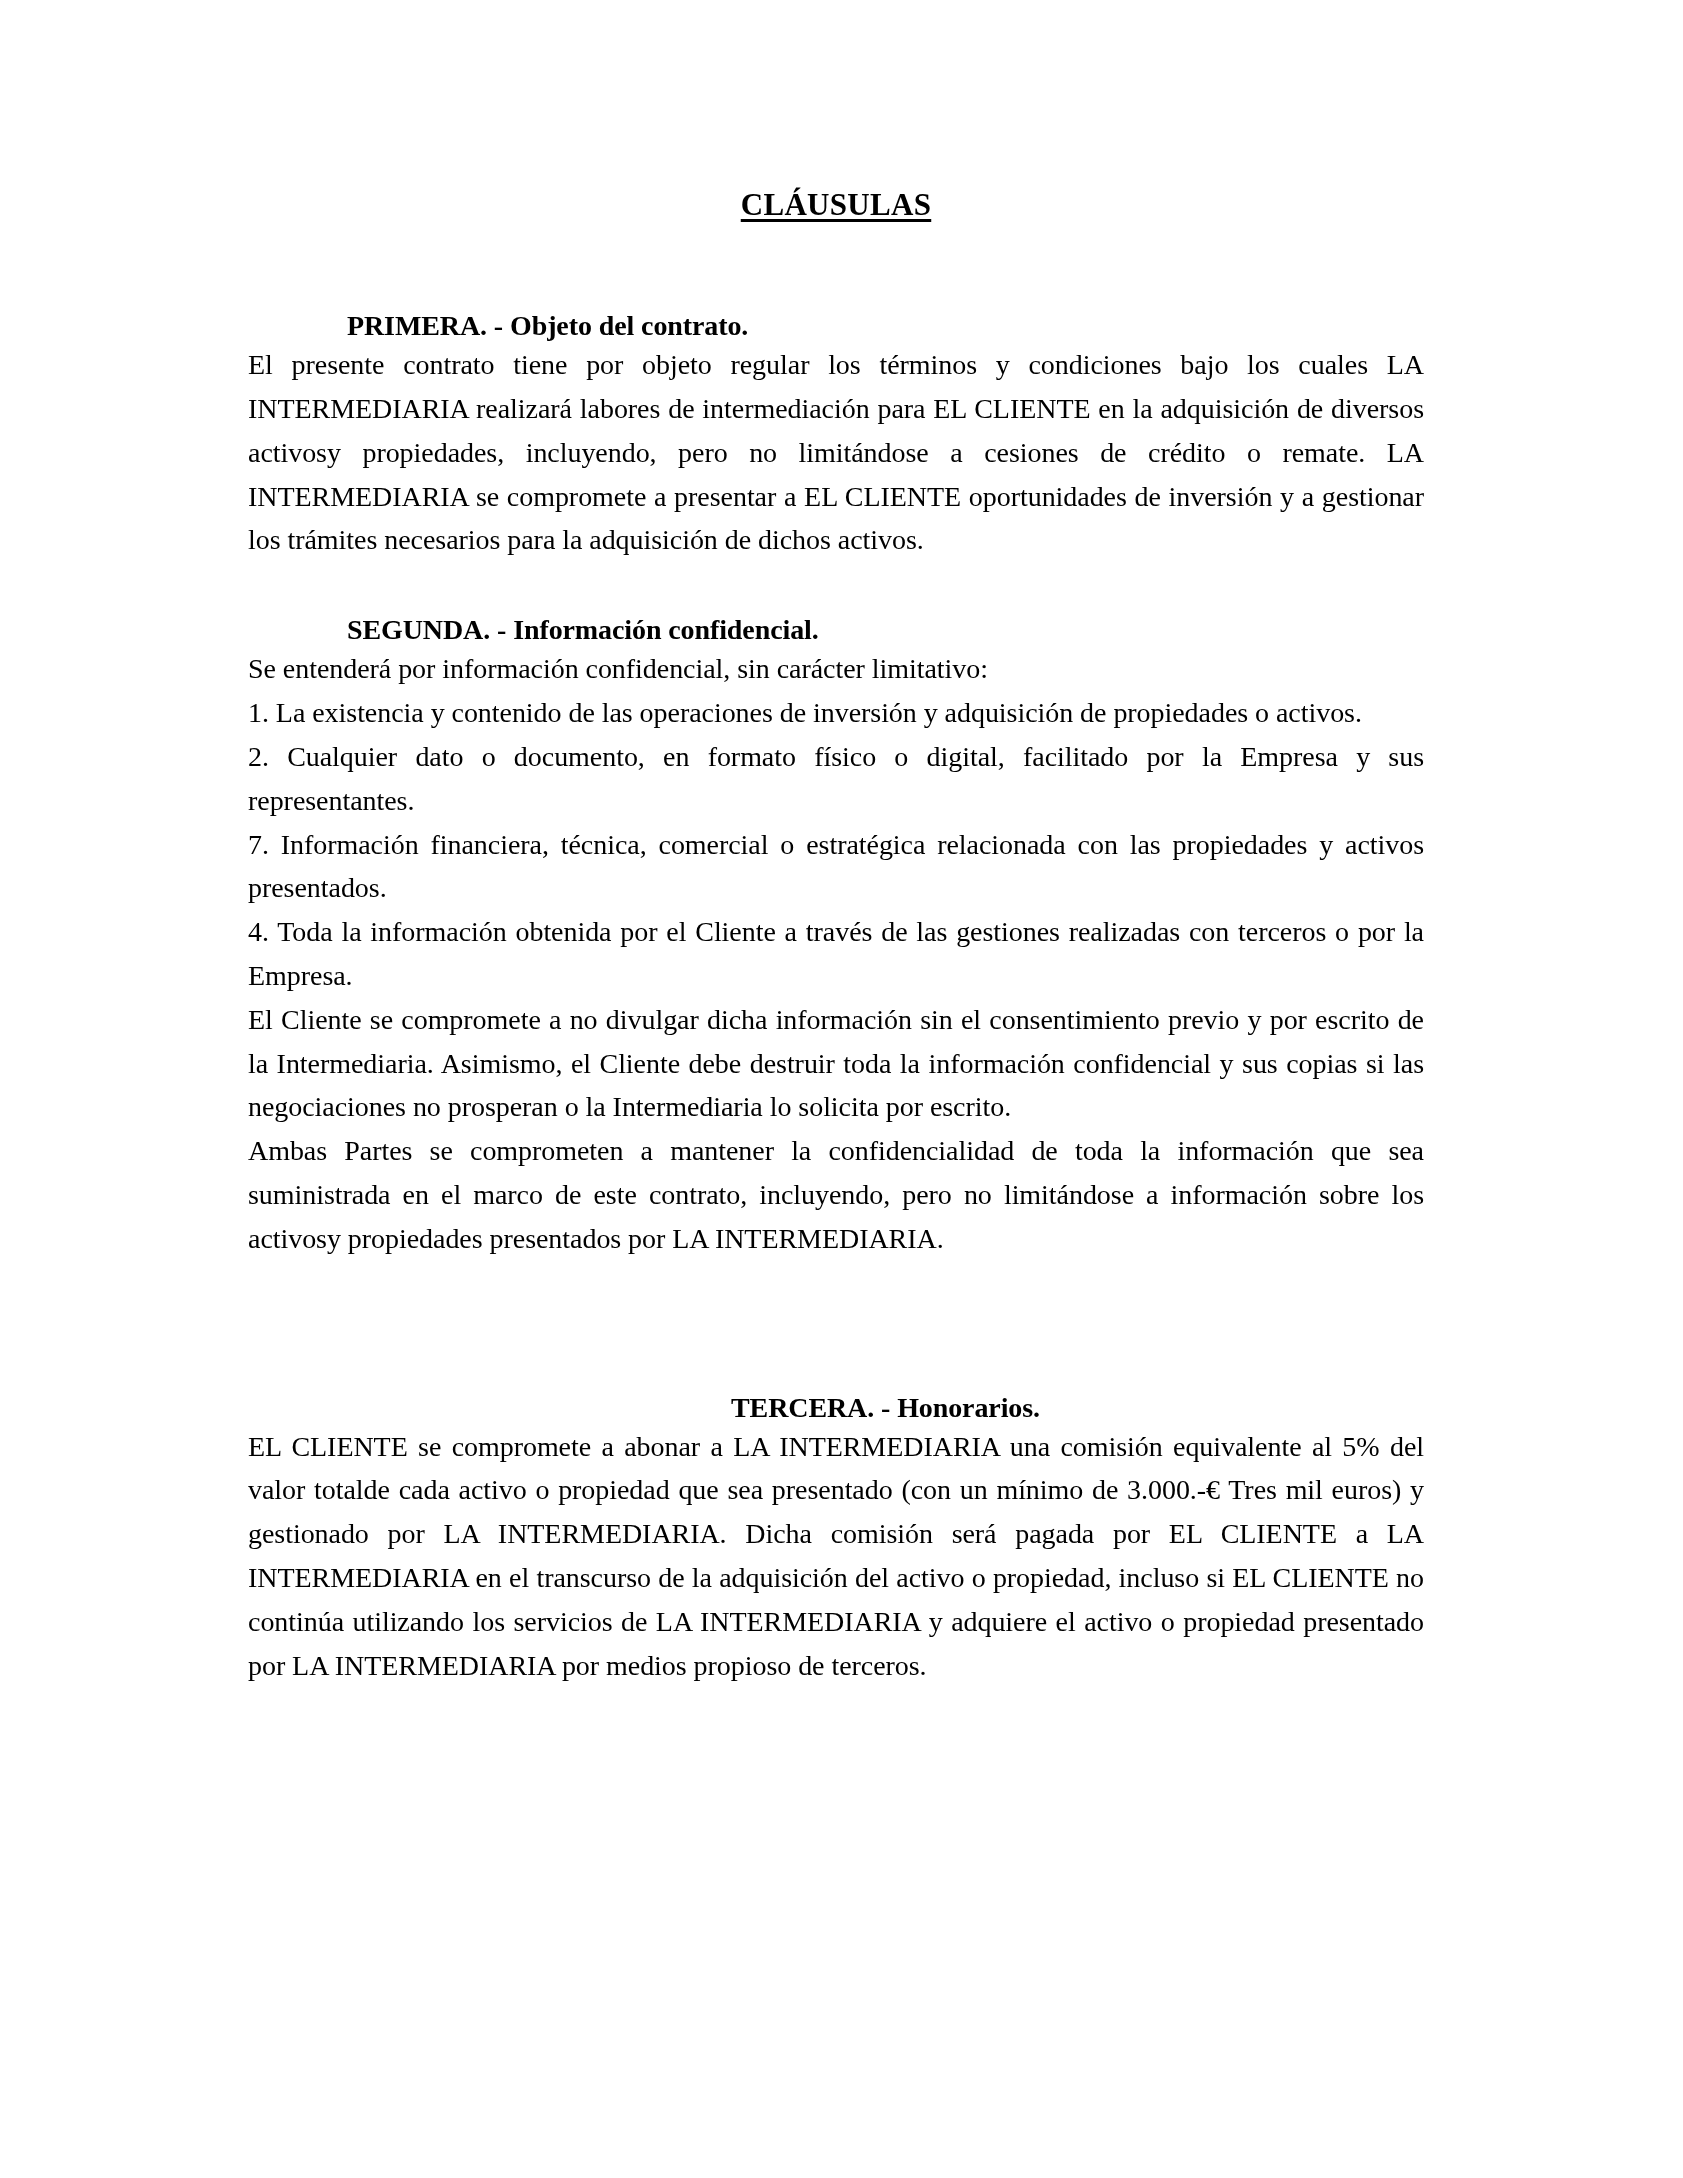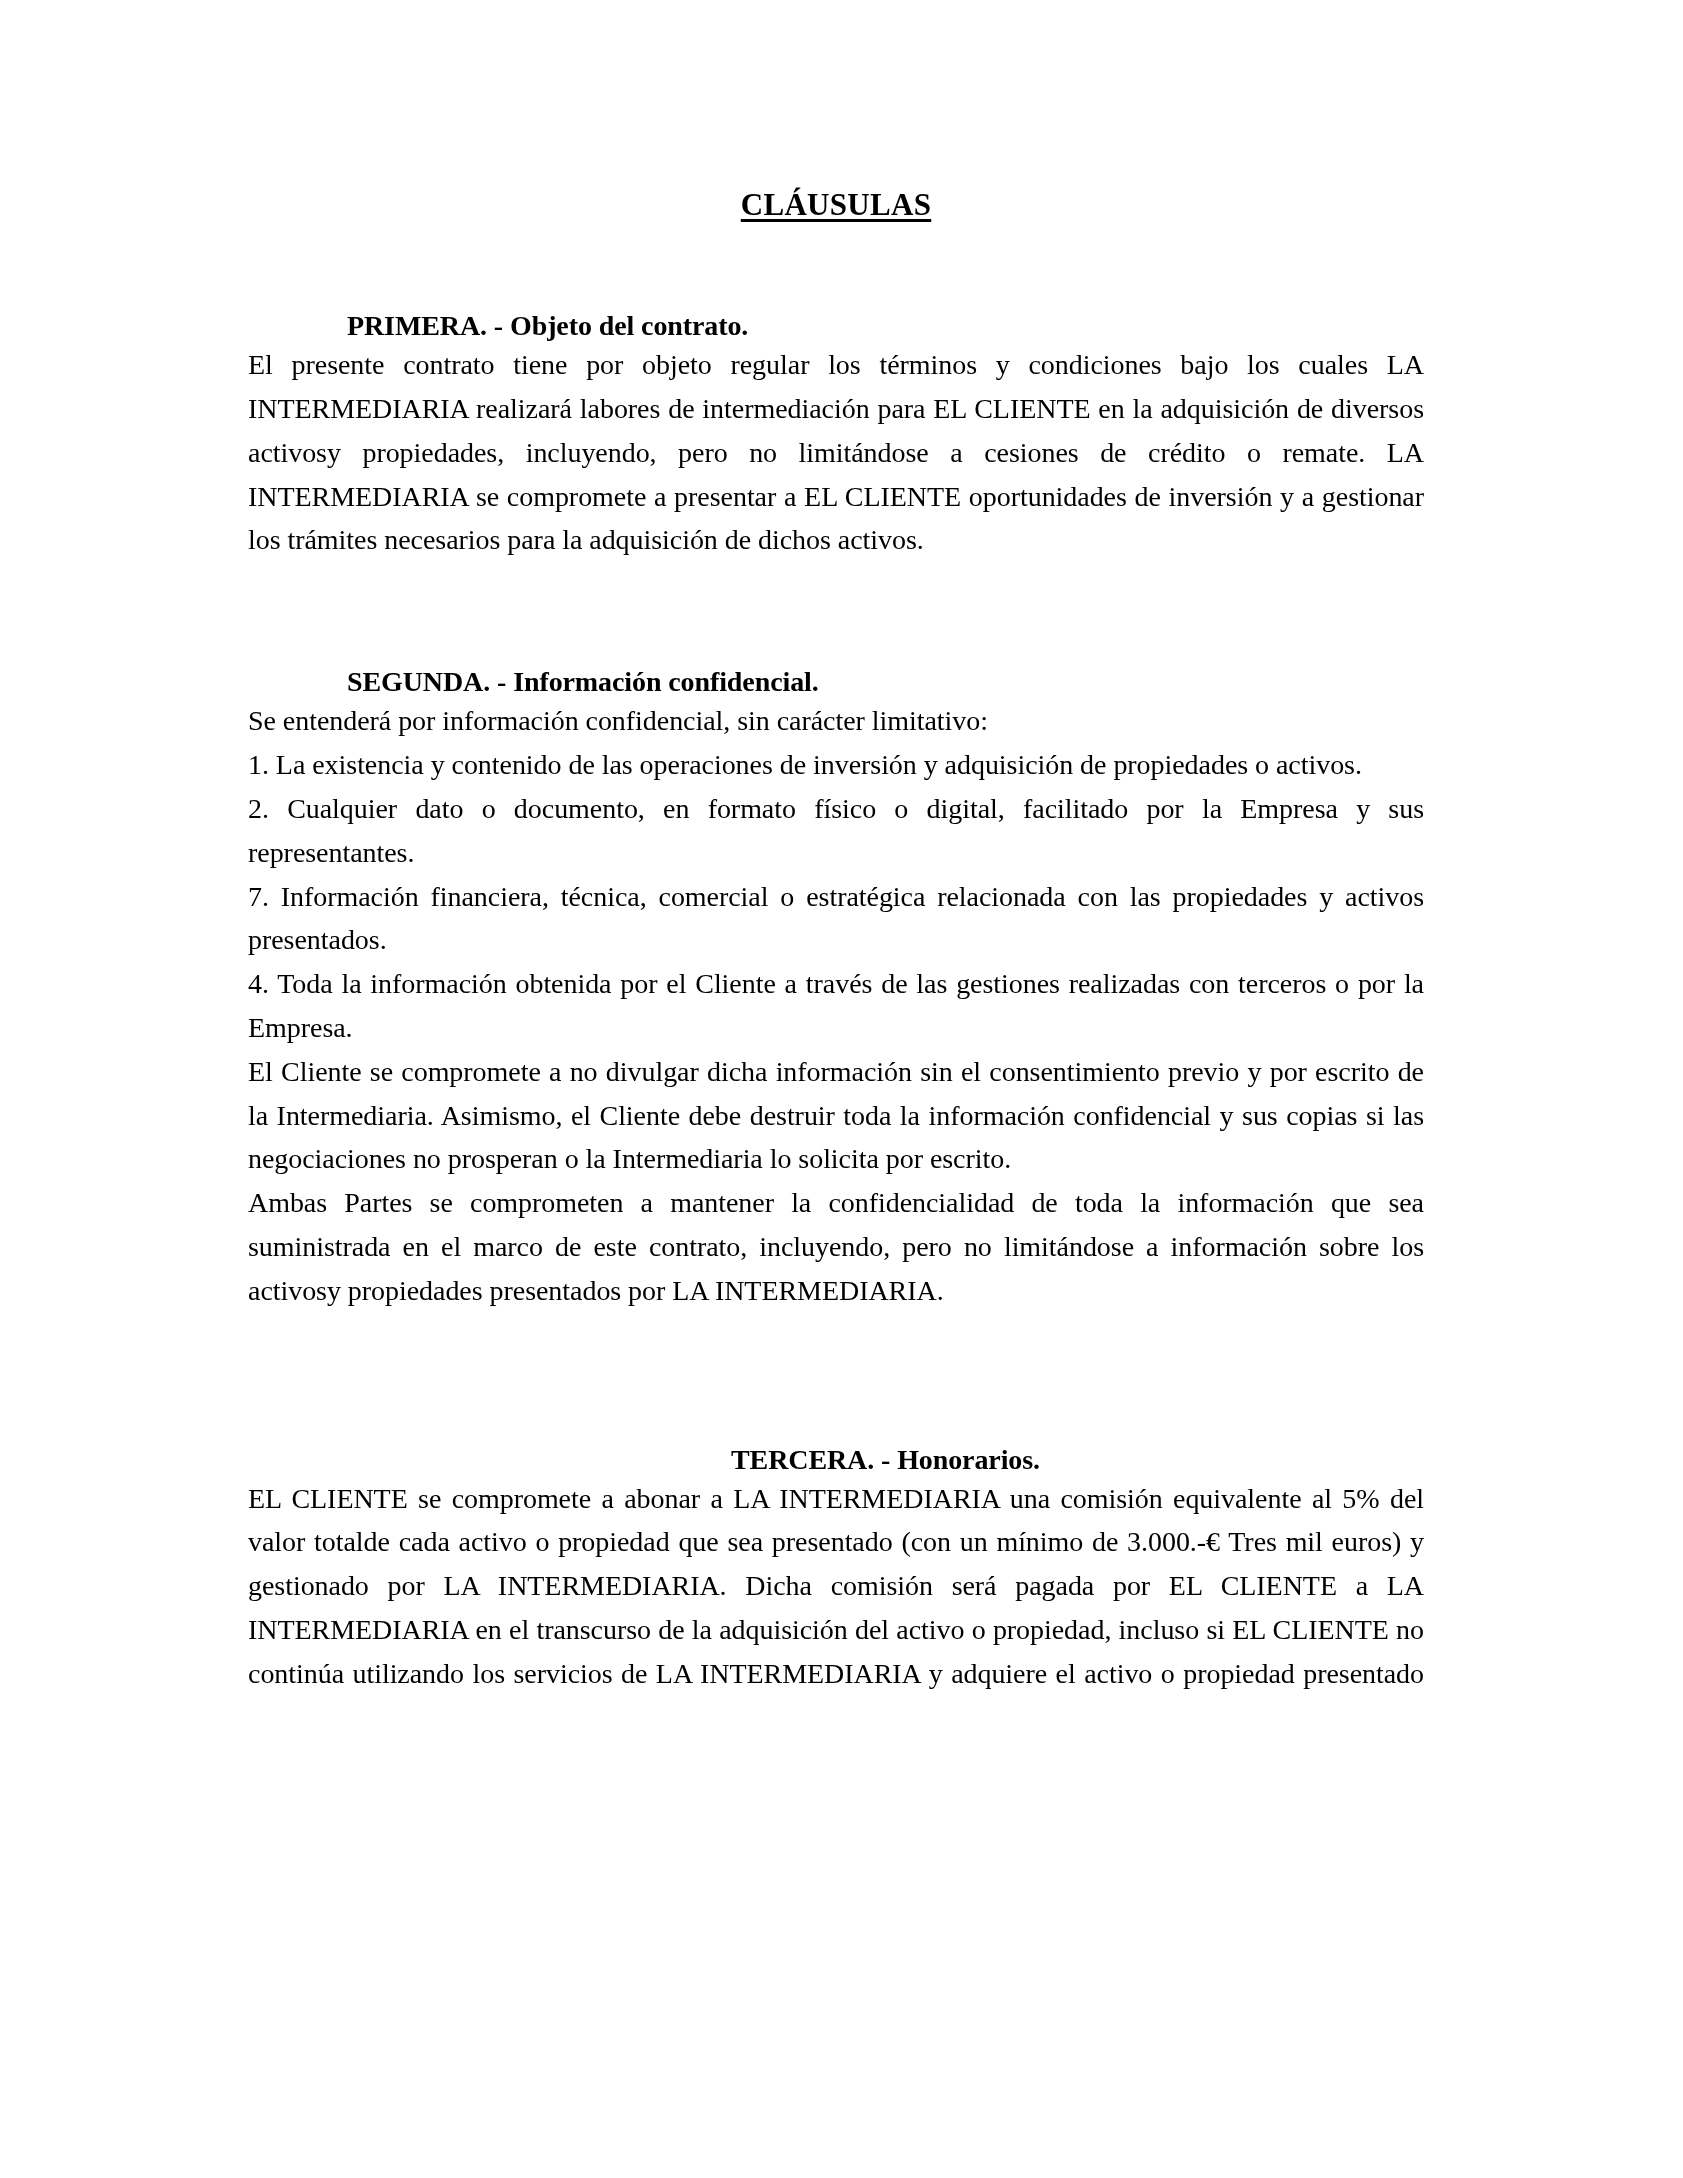--- a/index.html
+++ b/index.html
@@ -44,21 +44,21 @@
   
   .clause-heading {
     font-weight: bold;
     font-size: 28px;
     line-height: 1.25;
     margin: 0;
     padding-left: 99px;
     letter-spacing: -0.1px;
   }
   .sp-primera   { margin-top: 85px; }
-  .sp-segunda   { margin-top: 102px; }
+  .sp-segunda   { margin-top: 50px; }
   .sp-tercera   { margin-top: 129px; text-align: center; }
 
   
   p.body-text {
     font-size: 28px;
     line-height: 1.565;
     text-align: justify;
     text-justify: inter-word;
     margin: 0;
     letter-spacing: -0.05px;

